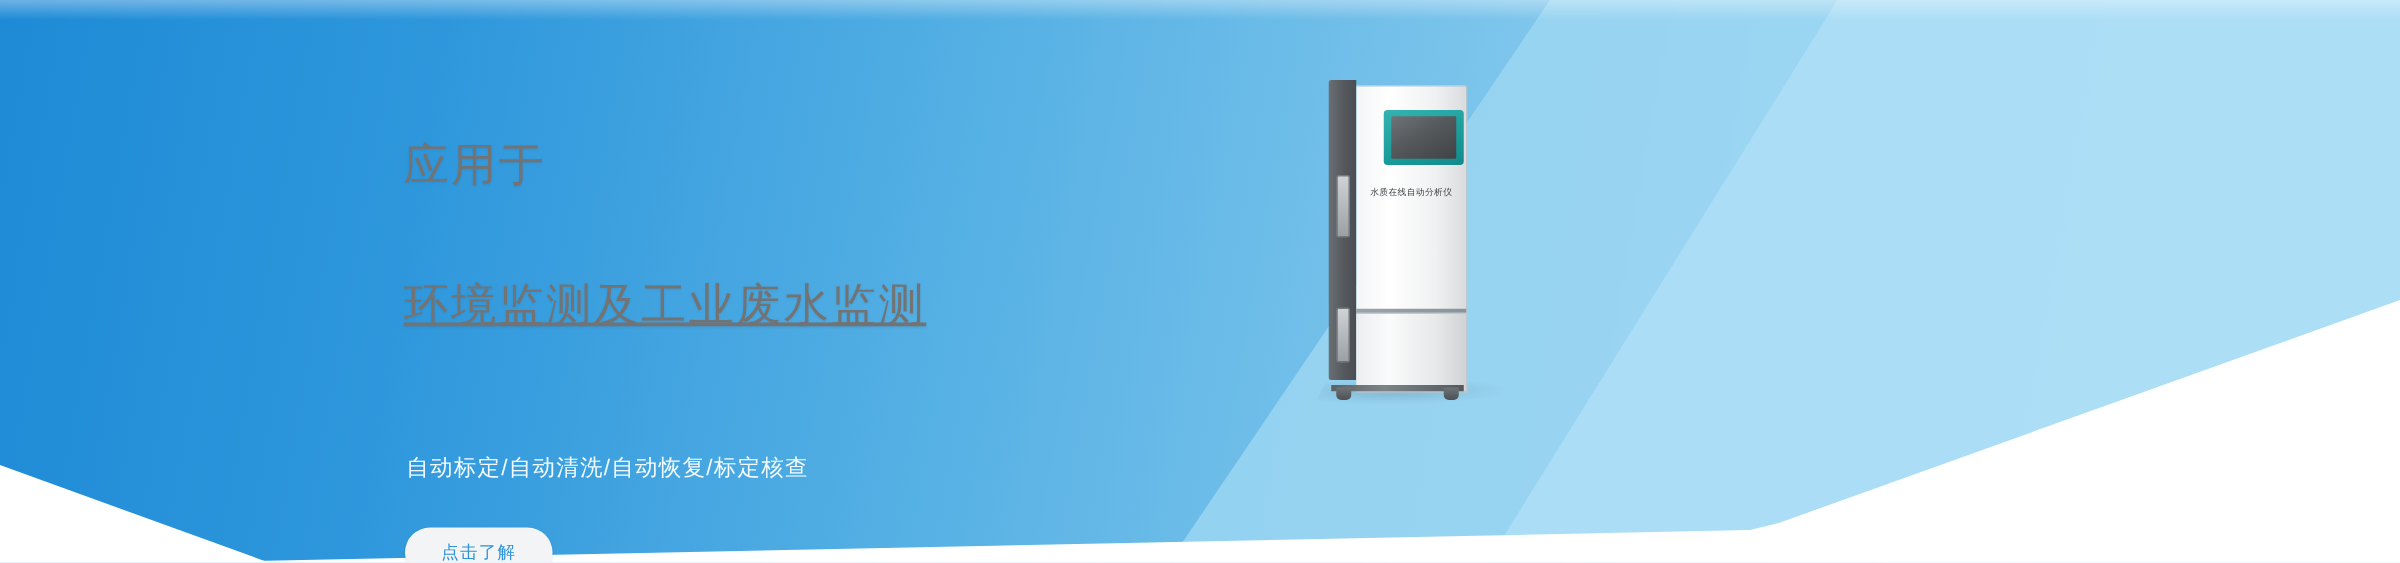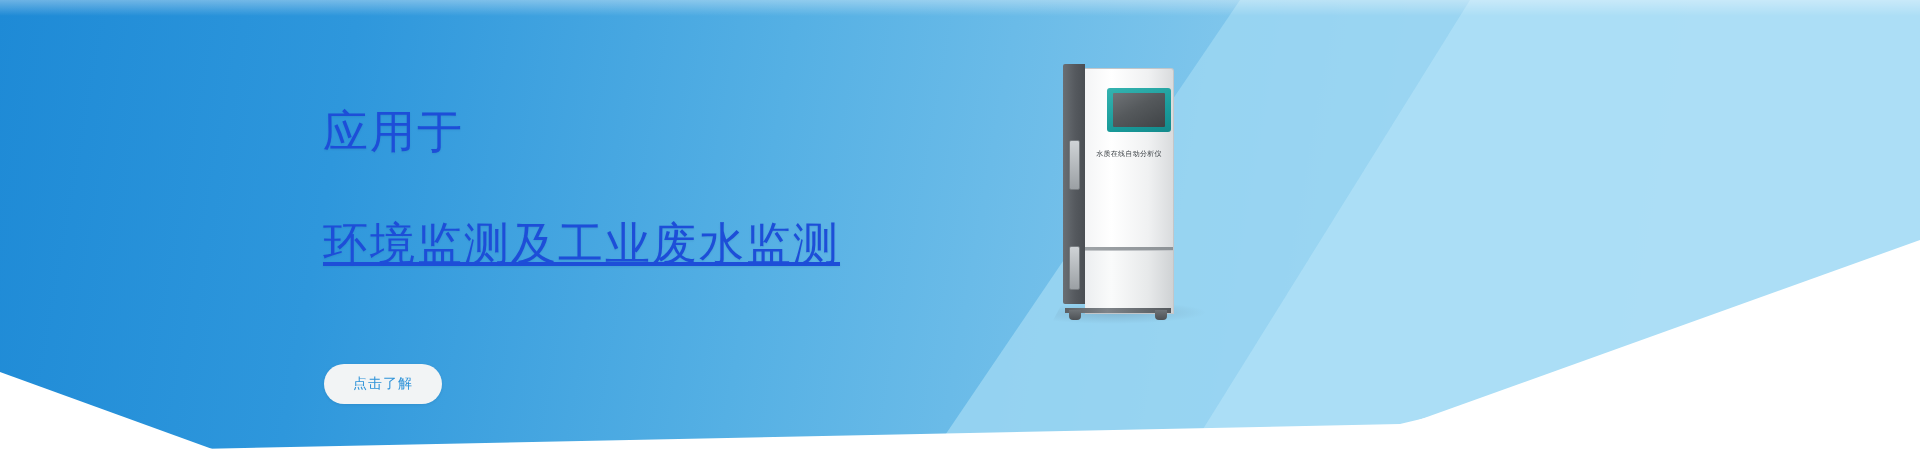--- a/index.html
+++ b/index.html
@@ -47,22 +47,22 @@
     position:absolute;left:0;top:0;width:1920px;height:16px;
     background:linear-gradient(180deg,rgba(255,255,255,.35),rgba(255,255,255,0));
   }
 
   
   .copy{
     position:absolute;left:323px;top:48px;width:760px;
     color:#ffffff;
   }
   .headline{
-    font-size:45px;line-height:56px;letter-spacing:2px;font-weight:400;
-    color:#1d4ed8;white-space:pre-line;margin:0;
+    font-size:36px;line-height:56px;letter-spacing:2px;font-weight:400;
+    color:#737373;white-space:pre-line;margin:0;
     text-shadow:0 1px 2px rgba(0,60,110,.10);
   }
   .headline .l1{display:block;}
   .headline .l2{display:block;text-decoration:underline;}
   .subtitle{
     margin:34px 0 0 2px;font-size:18px;letter-spacing:1px;color:#f2fbff;font-weight:400;
   }
   .cta{
     display:inline-flex;align-items:center;justify-content:center;
     margin-top:36px;margin-left:1px;
@@ -149,20 +149,21 @@
   <div class="bg-whitewedge-right"></div>
   <div class="bg-whitewedge-bottom2"></div>
   <div class="bg-whitewedge-bottom"></div>
   <div class="bg-topfade"></div>
 
   <div class="copy">
     <h1 class="headline">
       <span class="l1">应用于</span>
       <span class="l2">环境监测及工业废水监测</span>
     </h1>
+    <div class="subtitle">自动标定/自动清洗/自动恢复/标定核查</div>
     <button class="cta">点击了解</button>
   </div>
 
   <div class="device">
     <div class="dev-shadow"></div>
     <div class="dev-side">
       <div class="dev-side-handle"></div>
       <div class="dev-side-handle2"></div>
     </div>
     <div class="dev-upper"></div>

